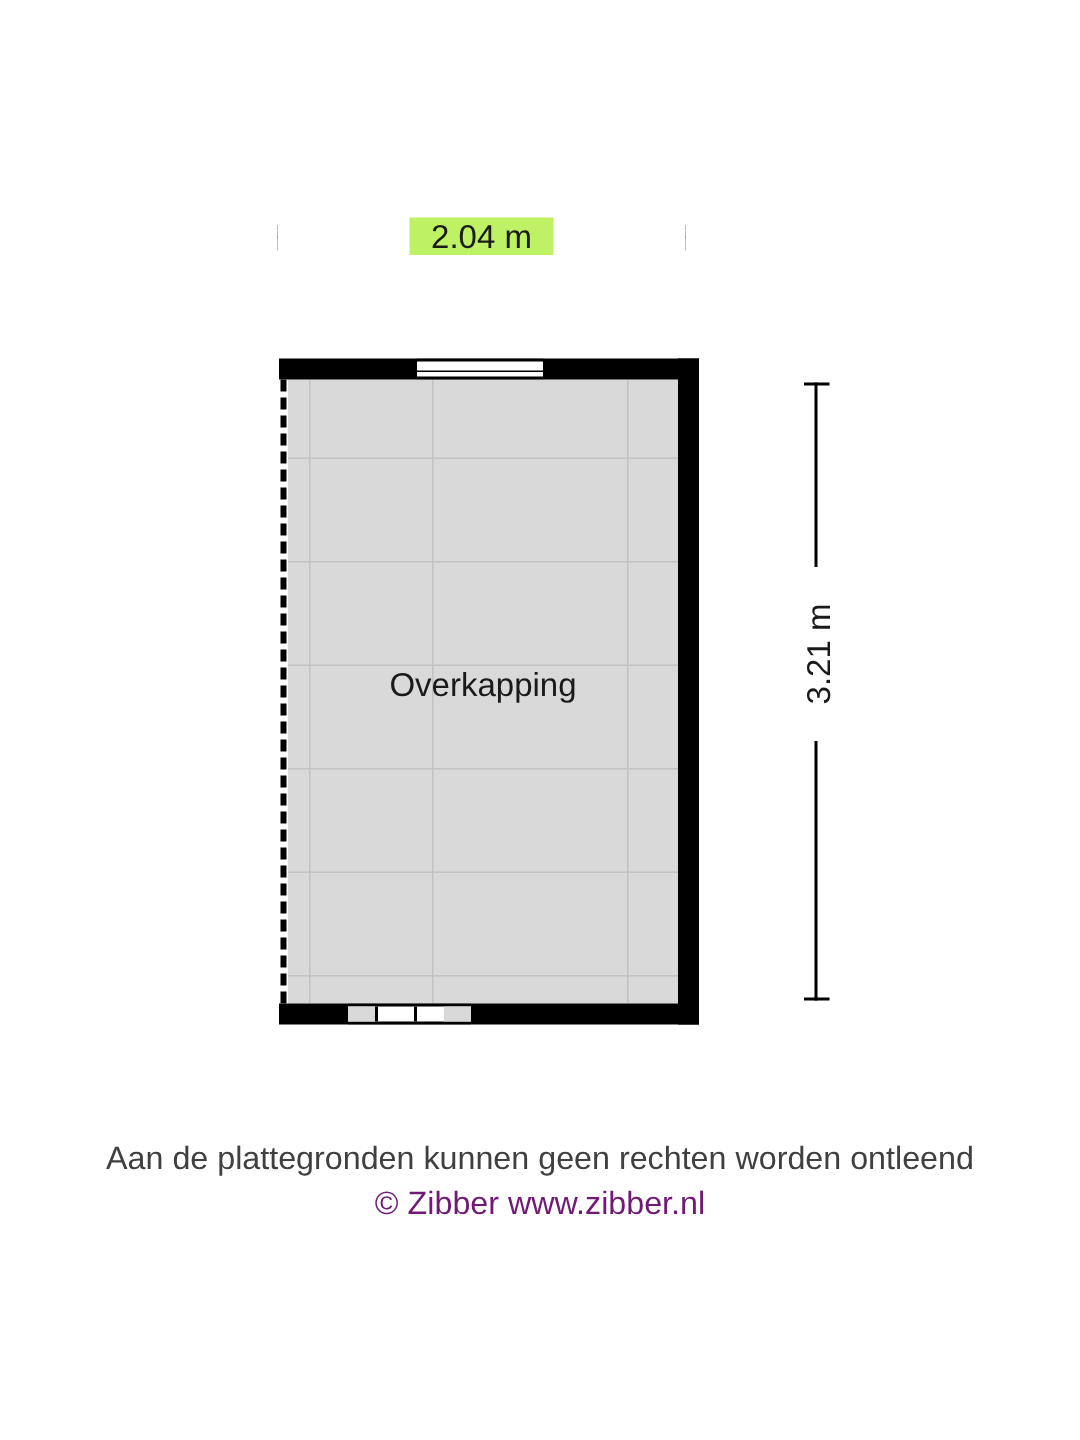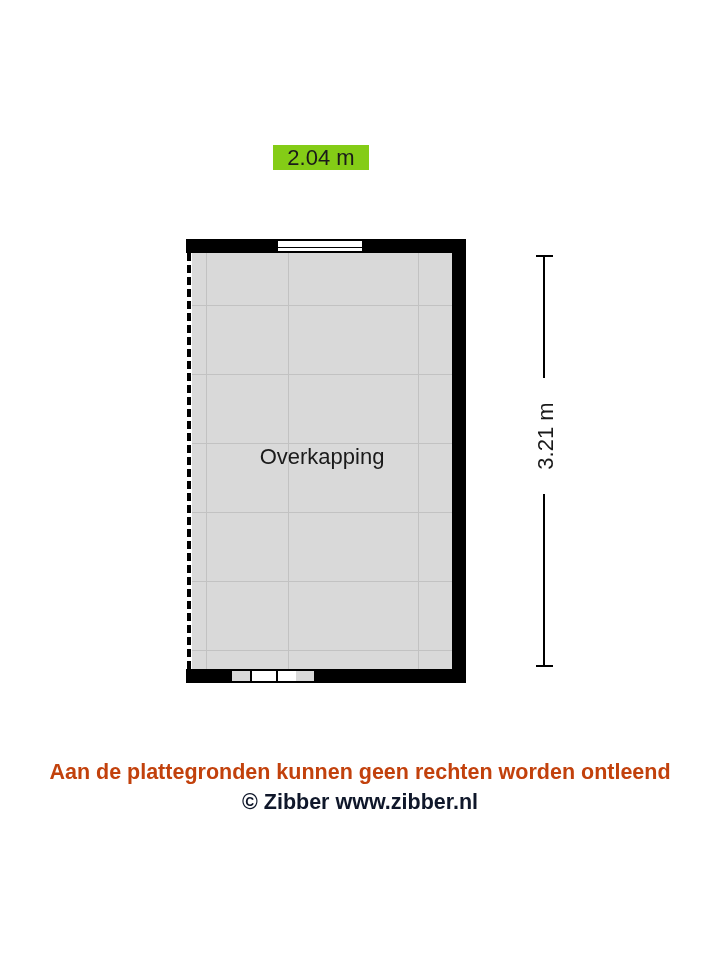--- a/index.html
+++ b/index.html
@@ -53,21 +53,21 @@
     position: absolute;
     left: 0;
     top: 0;
     width: 272px;
     text-align: center;
     font-size: 22px;
     line-height: 36px;
     background: #ffffff;
   }
   .dim-top .label span {
-    background: #84cc16;
+    background: #bef264;
     padding: 0 14px;
   }
 
   
   .dim-right {
     position: absolute;
     left: 528px;
     top: 255px;
     width: 36px;
     height: 412px;
@@ -225,29 +225,29 @@
   
   .footer {
     position: absolute;
     left: 0;
     top: 757px;
     width: 720px;
     text-align: center;
   }
   .footer .line1 {
     font-size: 21.5px;
-    font-weight: bold;
+    font-weight: normal;
     line-height: 30px;
-    color: #c2410c;
+    color: #404040;
   }
   .footer .line2 {
     font-size: 21.5px;
-    font-weight: bold;
+    font-weight: normal;
     line-height: 30px;
-    color: #0f172a;
+    color: #701a75;
   }
 </style>
 </head>
 <body>
 
 <div id="canvas">
 
   <div class="dim-top">
     <div class="line"></div>
     <div class="tick-l"></div>

